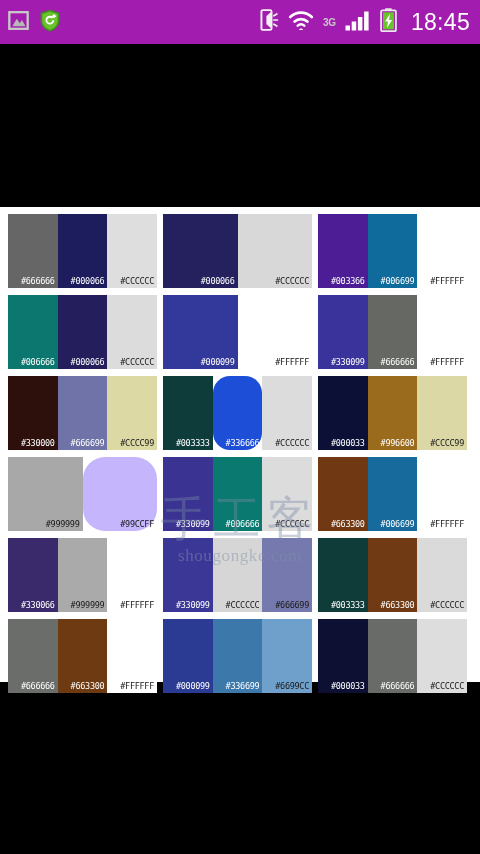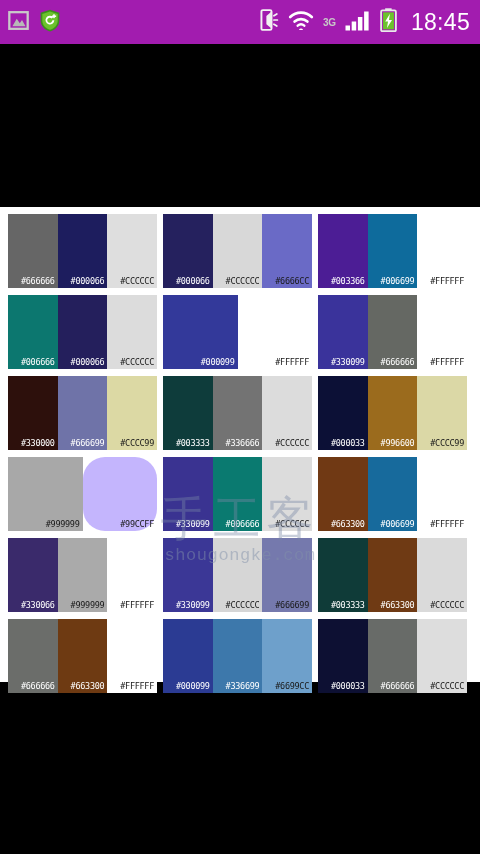--- a/index.html
+++ b/index.html
@@ -68,21 +68,21 @@
   }
   .wm-cn {
     font-family: "DejaVu Sans", sans-serif;
     font-size: 47px;
     letter-spacing: 6px;
     color: rgba(120,135,165,0.40);
     line-height: 1;
   }
   .wm-url {
     margin-top: 5px;
-    font-family: Liberation Mono, monospace;
+    font-family: Liberation Serif, serif;
     font-size: 17px;
     letter-spacing: 0.6px;
     color: rgba(130,145,170,0.48);
     line-height: 1;
   }
 </style>
 </head>
 <body>
 
 <div id="screen">
@@ -157,23 +157,20 @@
               <span class="swatch-label lbl-dark">#CCCCCC</span>
             </div>
           </div>
           <div class="palette-group">
             <div class="swatch" style="background: rgb(37, 33, 94);">
               <span class="swatch-label lbl-light">#000066</span>
             </div>
             <div class="swatch" style="background: rgb(216, 216, 216);">
               <span class="swatch-label lbl-dark">#CCCCCC</span>
             </div>
-            <div class="swatch" style="background: rgb(106, 106, 198);">
-              <span class="swatch-label lbl-dark">#6666CC</span>
-            </div>
           </div>
           <div class="palette-group">
             <div class="swatch" style="background: #4c1d95;">
               <span class="swatch-label lbl-light">#003366</span>
             </div>
             <div class="swatch" style="background: rgb(14, 107, 156);">
               <span class="swatch-label lbl-light">#006699</span>
             </div>
             <div class="swatch" style="background: rgb(255, 255, 255);">
               <span class="swatch-label lbl-dark">#FFFFFF</span>
@@ -221,21 +218,21 @@
               <span class="swatch-label lbl-light">#666699</span>
             </div>
             <div class="swatch" style="background: rgb(220, 217, 164);">
               <span class="swatch-label lbl-dark">#CCCC99</span>
             </div>
           </div>
           <div class="palette-group">
             <div class="swatch" style="background: rgb(14, 60, 59);">
               <span class="swatch-label lbl-light">#003333</span>
             </div>
-            <div class="swatch" style="background: #737373;">
+            <div class="swatch" style="background: #1d4ed8; border-radius: 17px;">
               <span class="swatch-label lbl-light">#336666</span>
             </div>
             <div class="swatch" style="background: rgb(220, 220, 220);">
               <span class="swatch-label lbl-dark">#CCCCCC</span>
             </div>
           </div>
           <div class="palette-group">
             <div class="swatch" style="background: rgb(12, 16, 54);">
               <span class="swatch-label lbl-light">#000033</span>
             </div>

